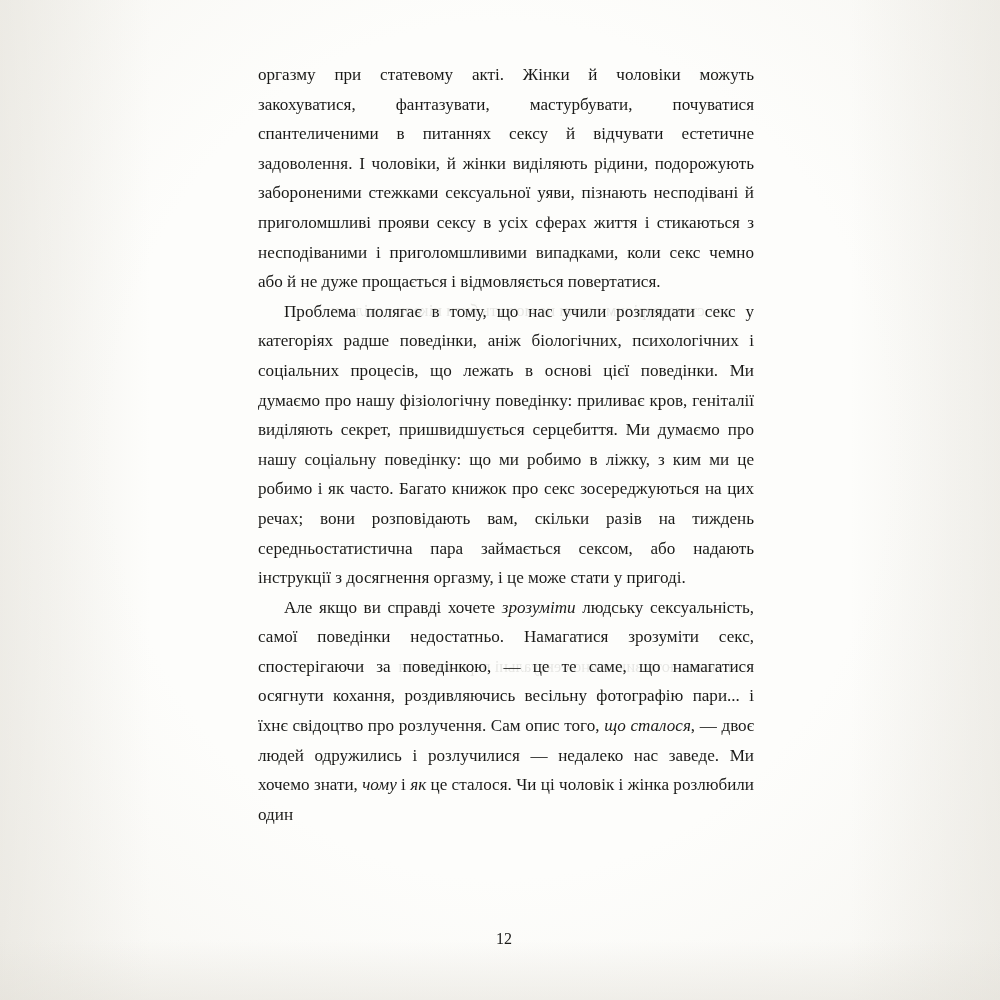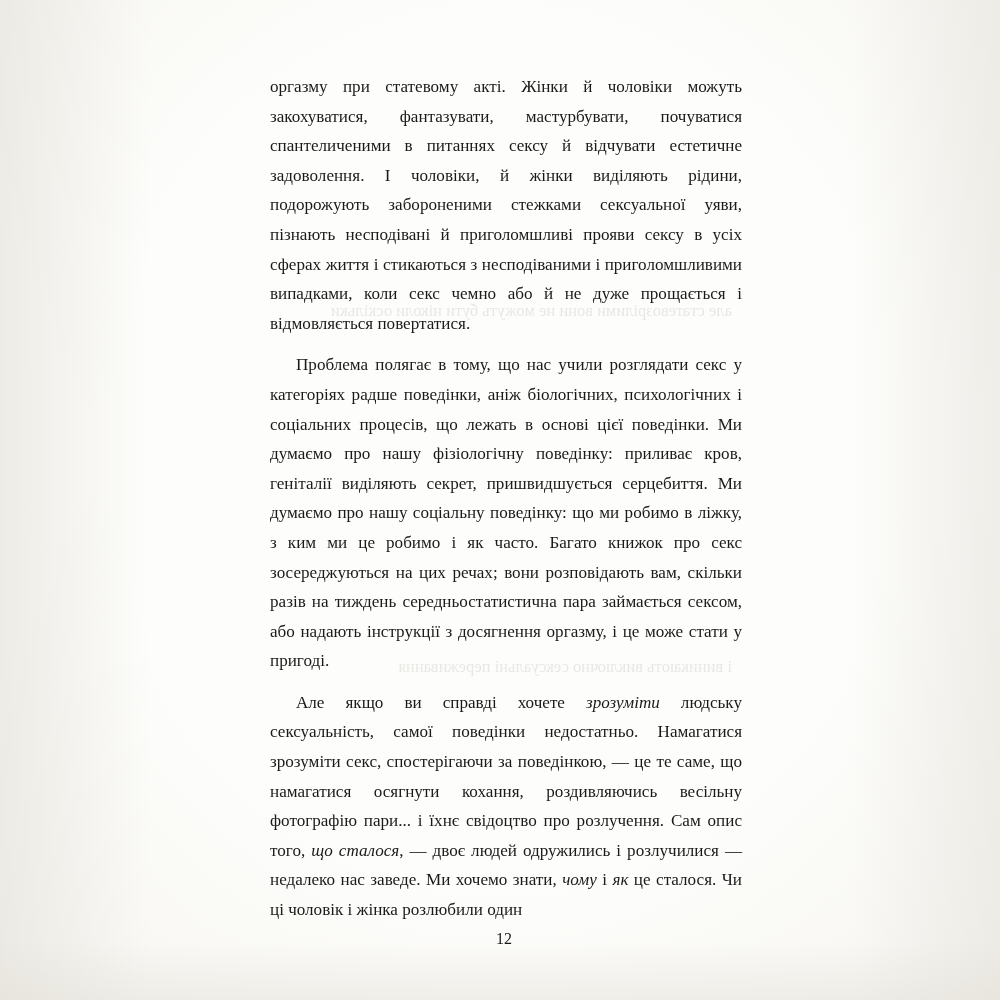--- a/index.html
+++ b/index.html
@@ -30,21 +30,21 @@
     width: 496px;
     color: #1a1a18;
     font-size: 17.1px;
     line-height: 29.6px;
     text-align: justify;
     text-justify: inter-word;
     -webkit-hyphens: manual;
     hyphens: manual;
   }
   .text-block p {
-    margin: 12px;
+    margin: 0;
     text-indent: 0;
   }
   .text-block p.indent {
     text-indent: 26px;
   }
   .text-block em {
   }
   .page-number {
     position: absolute;
     left: 0;

